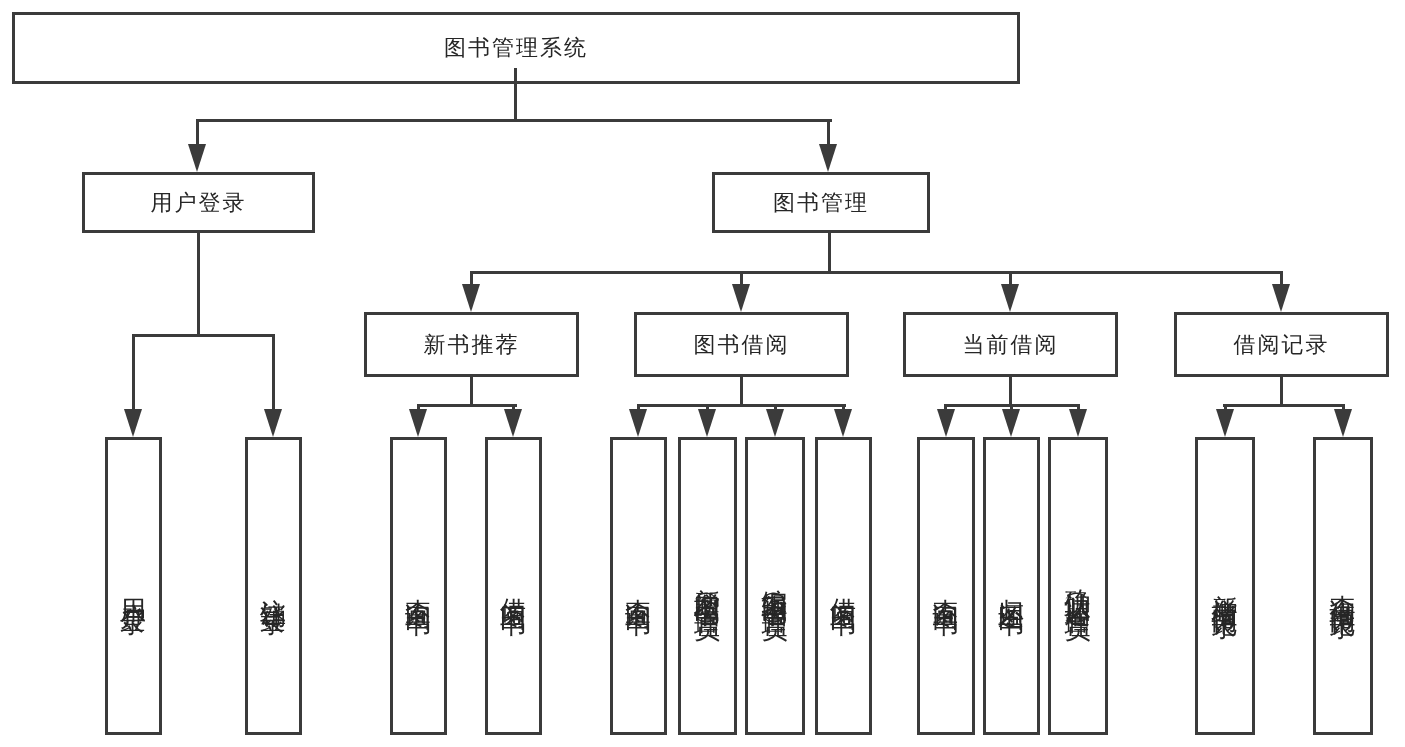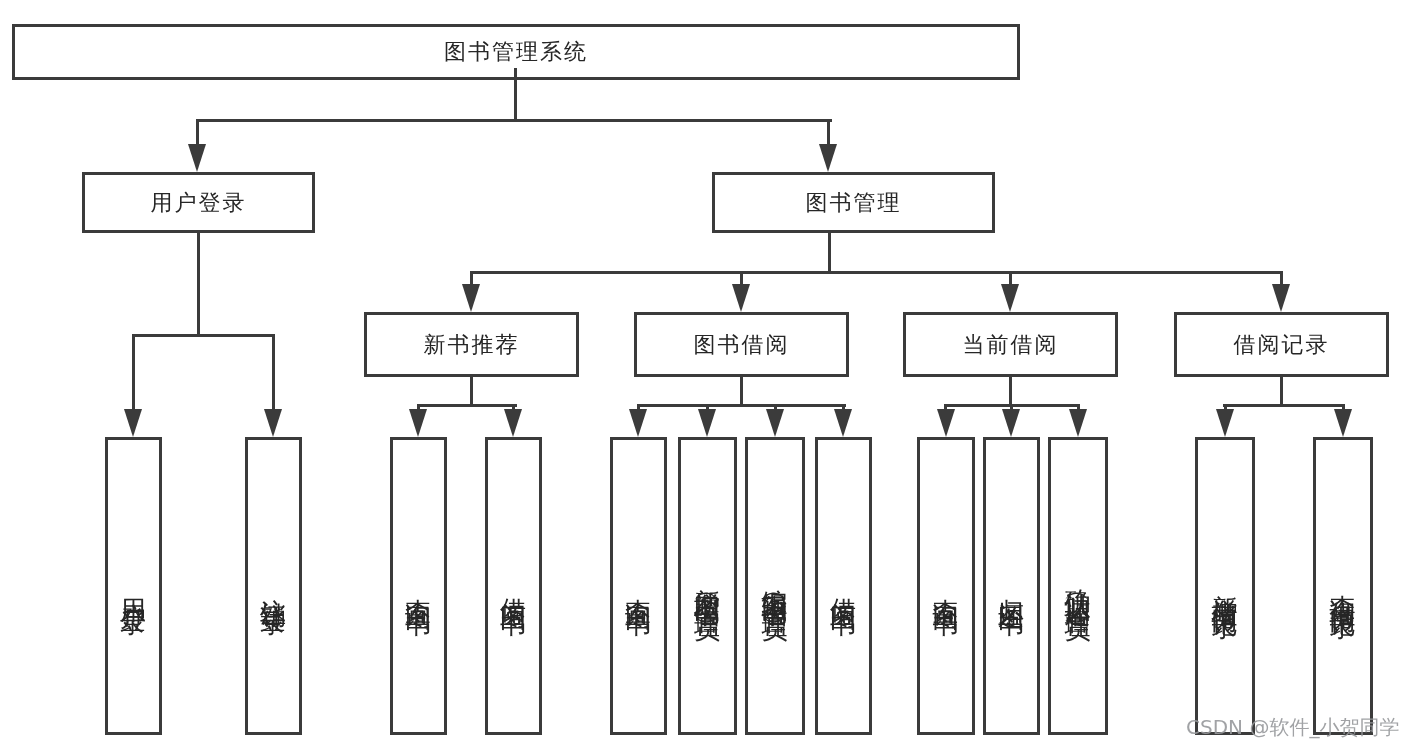--- a/index.html
+++ b/index.html
@@ -21,35 +21,35 @@
       border-left:9px solid transparent;border-right:9px solid transparent;
       border-top:28px solid var(--line)}
   .wm{position:absolute;left:1186px;top:714px;font-size:20px;color:var(--wm);
       z-index:5;white-space:nowrap;opacity:.9}
 </style>
 </head>
 <body>
 
 <div class="canvas">
 
-  <div class="box h" style="left:12px;top:24px;width:1008px;height:56px">
+  <div class="box h" style="left:12px;top:12px;width:1008px;height:72px">
     <span>图书管理系统</span>
   </div>
 
   <div class="ln" style="left:514px;top:68px;width:3px;height:54px"></div>
   <div class="ln" style="left:196px;top:119px;width:636px;height:3px"></div>
   <div class="ln" style="left:196px;top:119px;width:3px;height:30px"></div>
   <div class="ar" style="left:188px;top:144px"></div>
   <div class="ln" style="left:827px;top:119px;width:3px;height:30px"></div>
   <div class="ar" style="left:819px;top:144px"></div>
 
   <div class="box h" style="left:82px;top:172px;width:233px;height:61px">
     <span>用户登录</span>
   </div>
-  <div class="box h" style="left:712px;top:172px;width:283px;height:61px">
+  <div class="box h" style="left:712px;top:172px;width:218px;height:61px">
     <span>图书管理</span>
   </div>
 
   <div class="ln" style="left:197px;top:233px;width:3px;height:104px"></div>
   <div class="ln" style="left:132px;top:334px;width:143px;height:3px"></div>
   <div class="ln" style="left:132px;top:334px;width:3px;height:78px"></div>
   <div class="ar" style="left:124px;top:409px"></div>
   <div class="ln" style="left:272px;top:334px;width:3px;height:78px"></div>
   <div class="ar" style="left:264px;top:409px"></div>
 
@@ -148,15 +148,14 @@
     <span class="vtext">确认归还（管理员）</span>
   </div>
 
   <div class="box v" style="left:1195px;width:60px">
     <span class="vtext">新增借阅记录</span>
   </div>
   <div class="box v" style="left:1313px;width:60px">
     <span class="vtext">查询借阅记录</span>
   </div>
 
-  <div class="wm">CSDN @软件_小贺同学</div>
 
 </div>
 
 </body></html>

